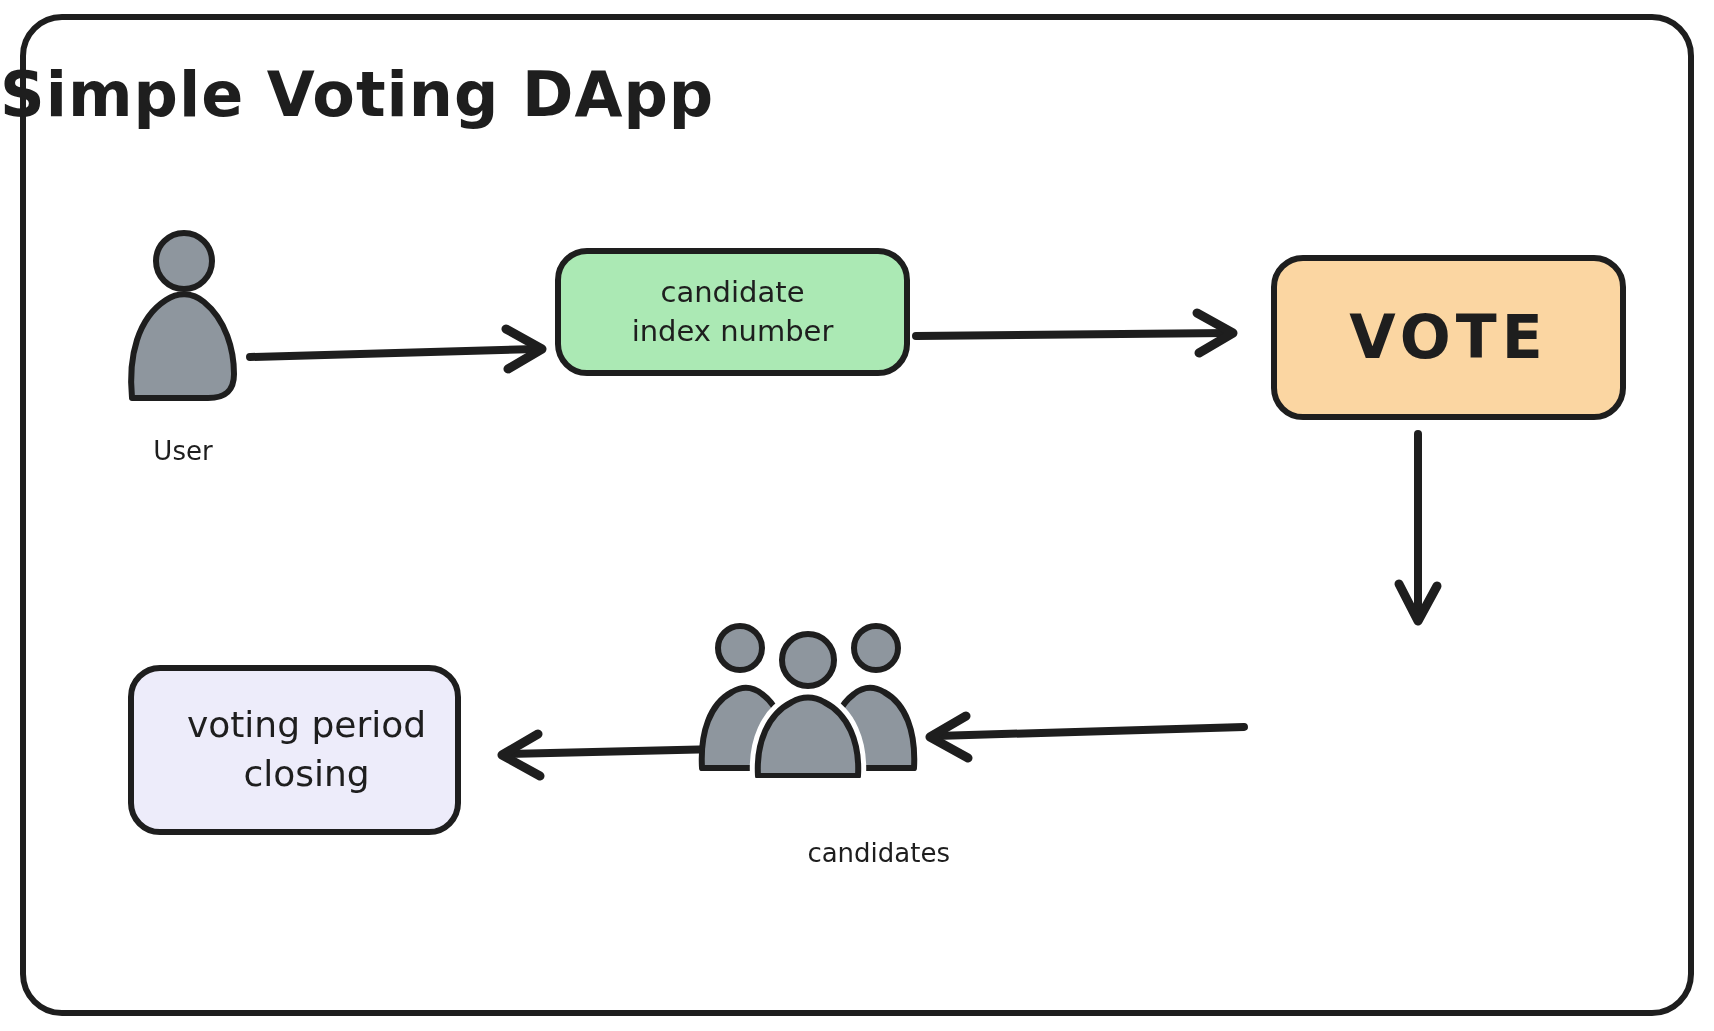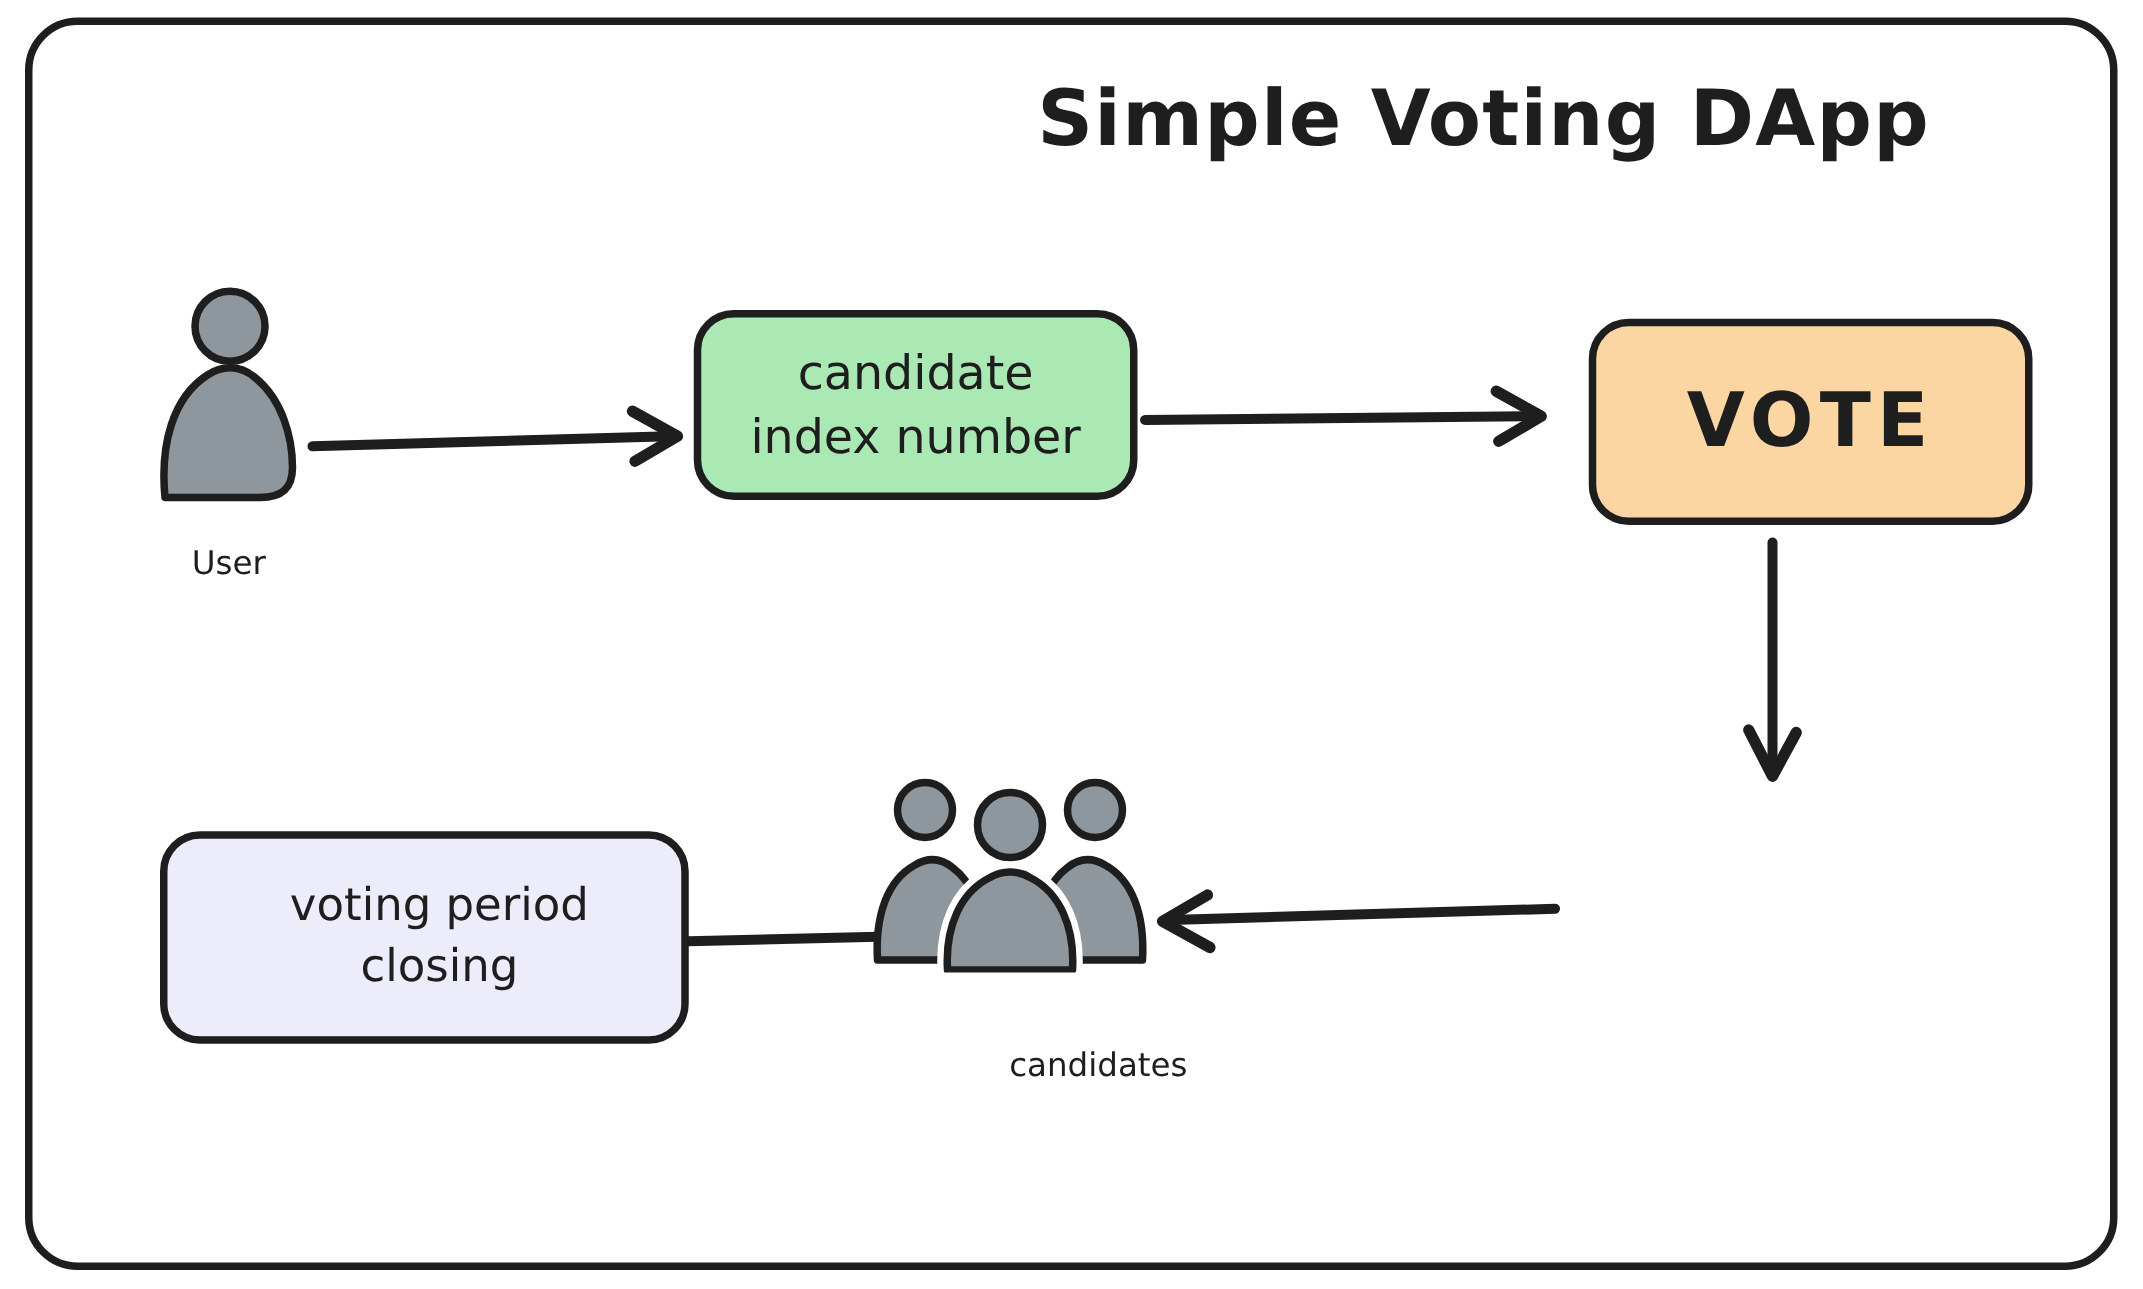--- a/index.html
+++ b/index.html
@@ -22,21 +22,21 @@
     width: 1674px; height: 1002px;
     box-sizing: border-box;
     border: 6px solid var(--c-stroke, #1e1e1e);
     border-radius: 42px;
     background: transparent;
   }
   .title {
     position: absolute;
     left: 0; top: 58px;
     width: 1544px;
-    text-align: right;
+    text-align: left;
     font-size: 62px;
     font-weight: bold;
     letter-spacing: 1px;
     color: var(--c-text, #1e1e1e);
   }
   .arrows {
     position: absolute;
     left: 0; top: 0;
     width: 1714px; height: 1031px;
     z-index: 1;
@@ -56,24 +56,24 @@
     border-radius: 32px;
     display: flex;
     flex-direction: column;
     align-items: center;
     justify-content: center;
     text-align: center;
     z-index: 2;
     line-height: 1.35;
   }
   .node .line { white-space: nowrap; }
-  .box-green    { left: 555px;  top: 248px; width: 355px; height: 152px; background: var(--c-green_box_bg, #abe9b4); font-size: 38px; }
+  .box-green    { left: 555px;  top: 248px; width: 355px; height: 128px; background: var(--c-green_box_bg, #abe9b4); font-size: 29px; }
   .box-orange   { left: 1243px; top: 255px; width: 355px; height: 165px; background: var(--c-orange_box_bg, #fbd6a2); font-size: 60px; font-weight: bold; letter-spacing: 5px; margin-left: 28px; }
   .box-blue     { left: 1245px; top: 638px; width: 355px; height: 152px; background: var(--c-blue_box_bg, #a5d8fb); font-size: 36px; }
-  .box-lavender { left: 128px;  top: 665px; width: 423px; height: 170px; background: var(--c-lavender_box_bg, #edecfa); font-size: 36px; padding-left: 24px; }
+  .box-lavender { left: 128px;  top: 665px; width: 333px; height: 170px; background: var(--c-lavender_box_bg, #edecfa); font-size: 36px; padding-left: 24px; }
   .icon {
     position: absolute;
     z-index: 2;
   }
   .icon-user       { left: 122px; top: 228px; width: 122px; height: 178px; }
   .icon-candidates { left: 688px; top: 620px; width: 240px; height: 158px; }
   .actor-label {
     position: absolute;
     text-align: center;
     font-size: 26px;

